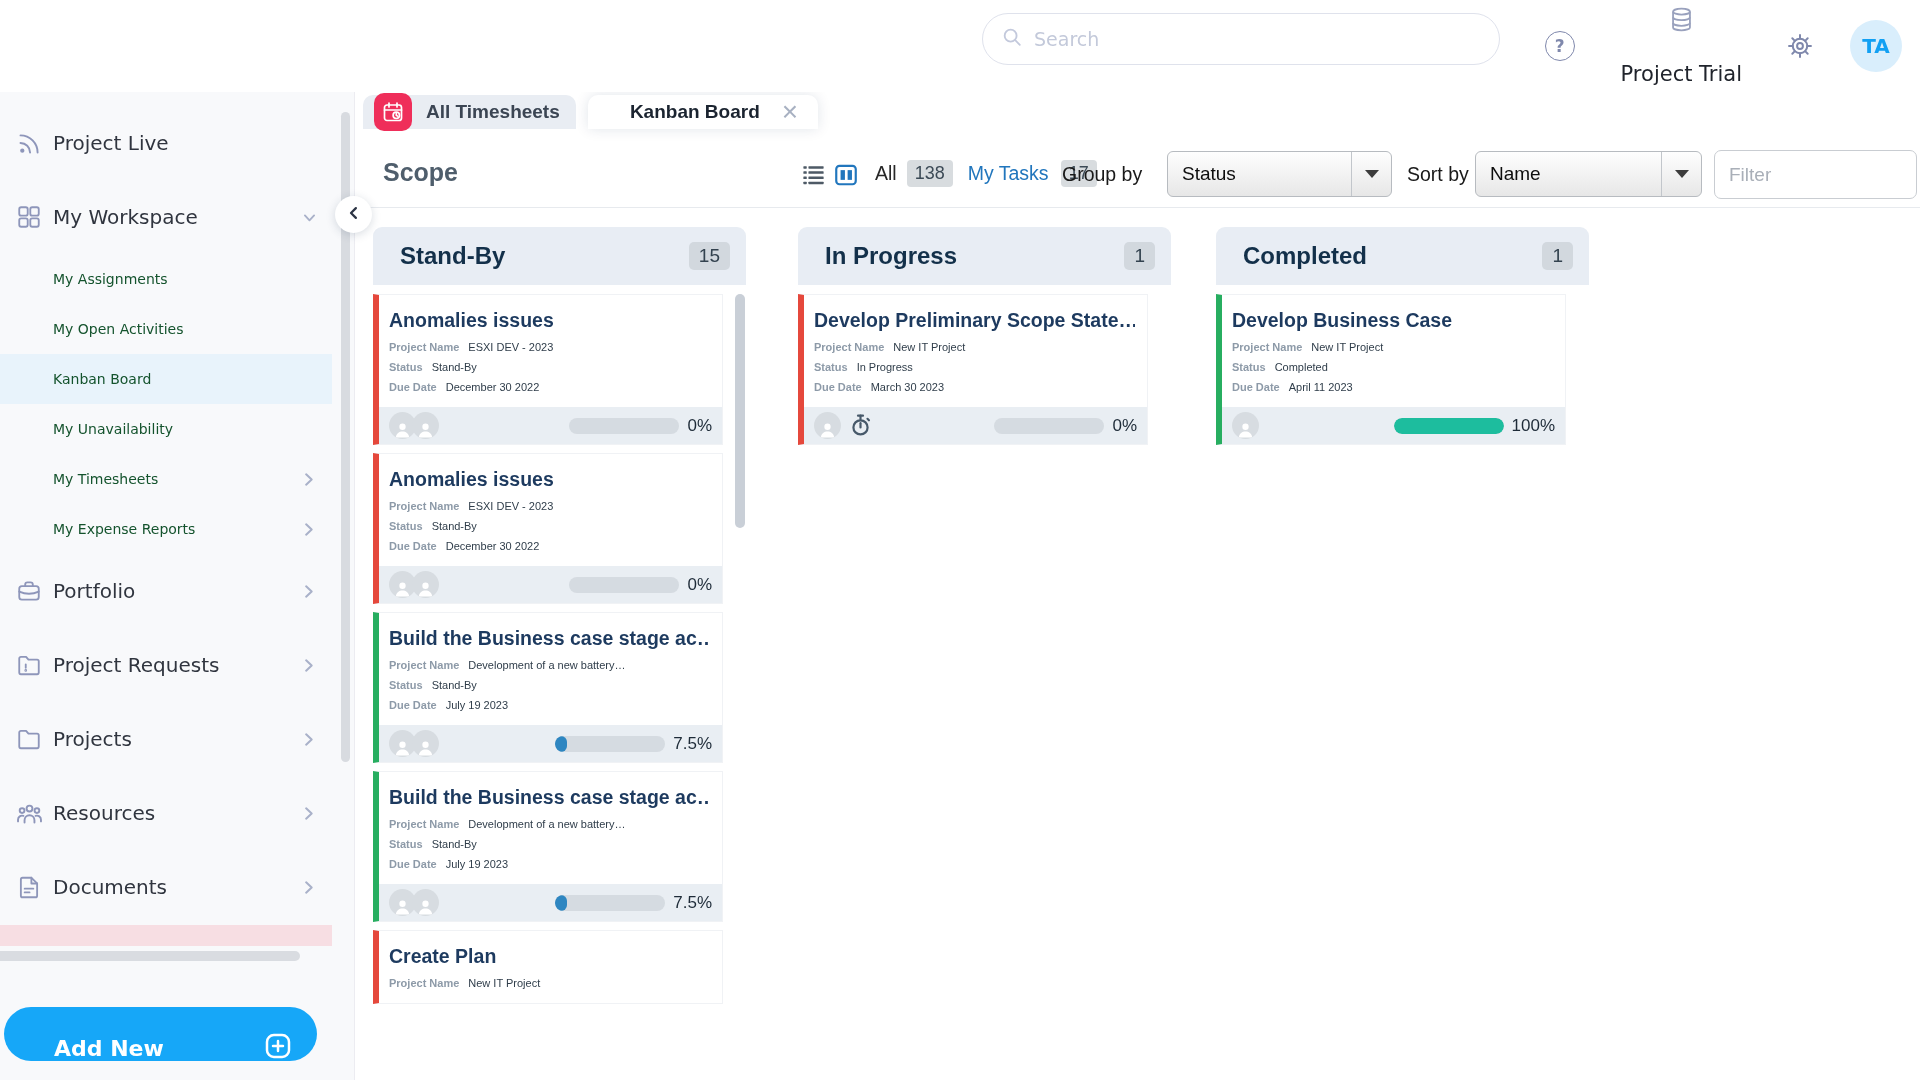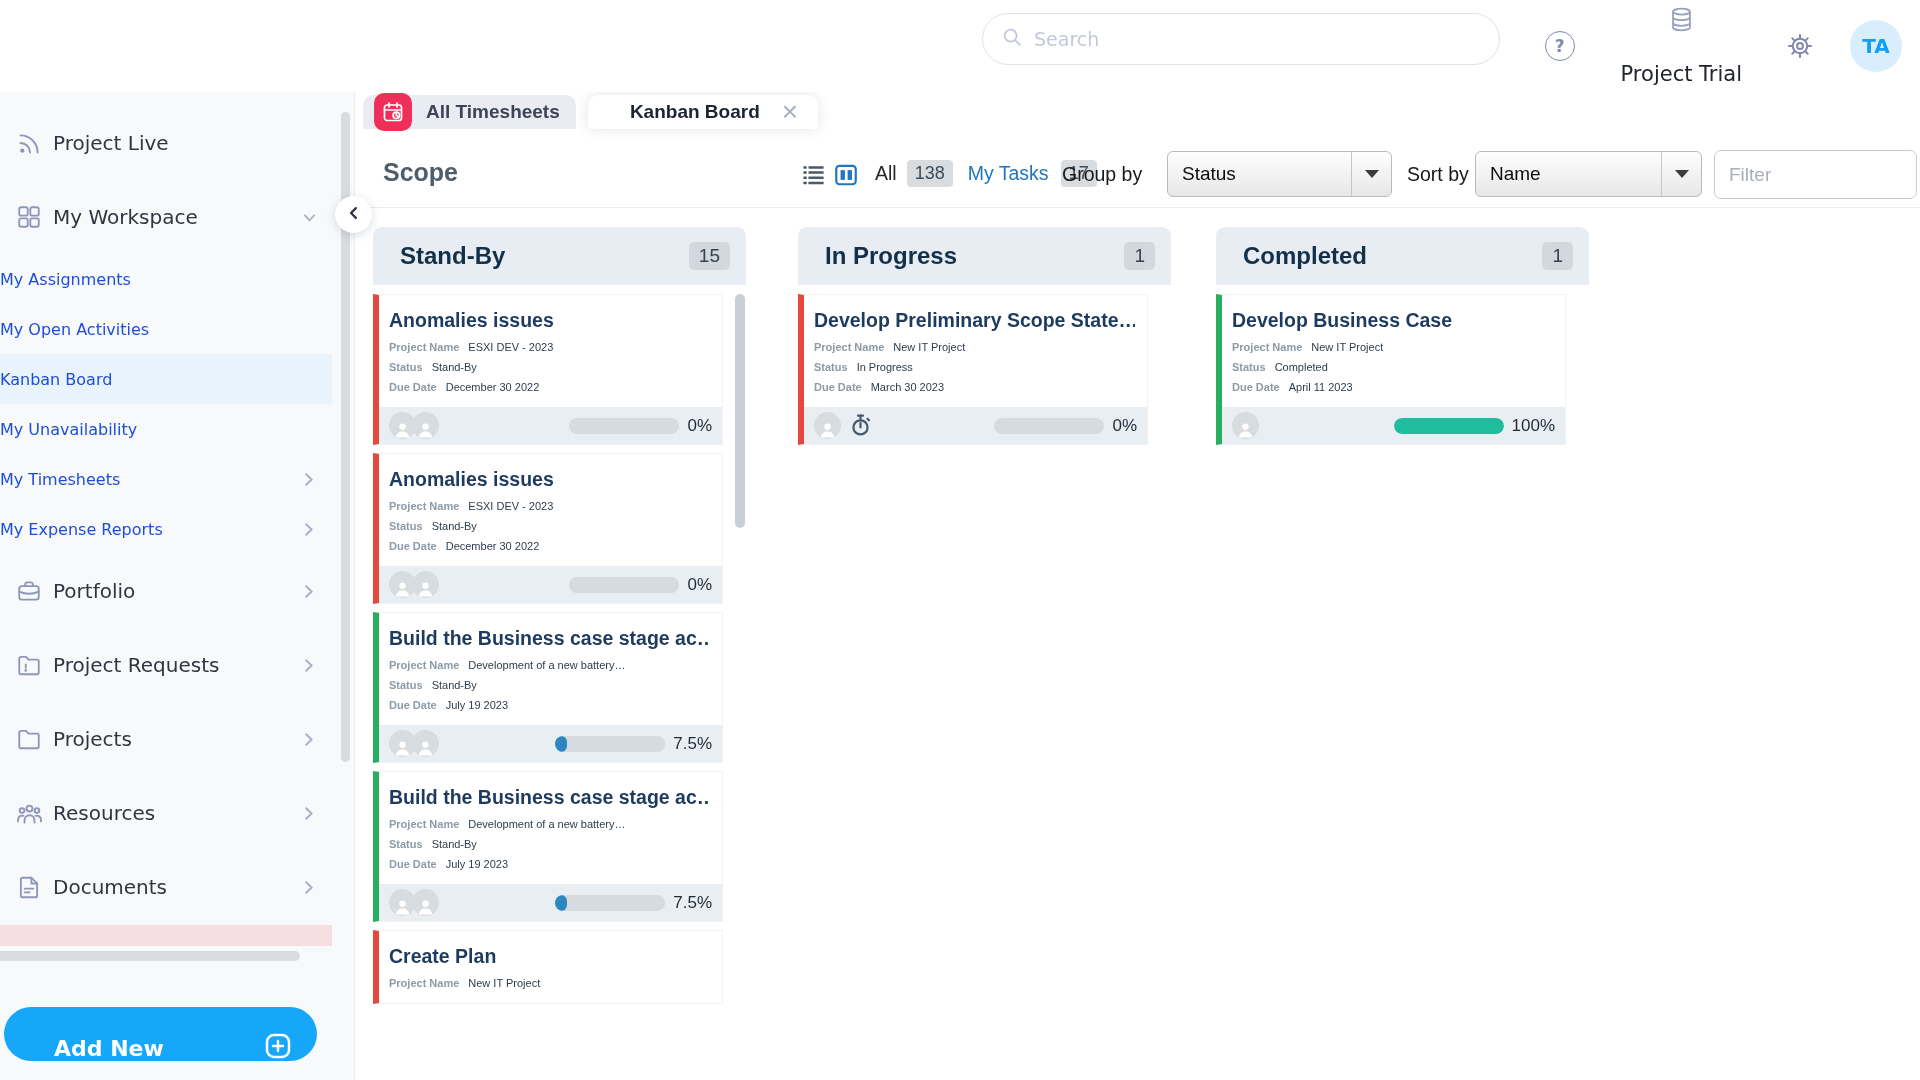--- a/index.html
+++ b/index.html
@@ -18,21 +18,21 @@
   .trial { display:flex; align-items:center; gap:24px; margin-left:46px; font-family:"DejaVu Sans", sans-serif; font-size:21px; color:#20242c;flex-direction:column; }
   .gear-btn { margin-left:44px; display:flex; }
   .avatar { margin-left:36px; width:52px; height:52px; border-radius:50%; background:#d9eefc; display:flex; align-items:center; justify-content:center; font-family:"DejaVu Sans", sans-serif; font-weight:bold; font-size:20px; color:#12a0f3; }
 
   
   .app { display:flex; height:988px; }
   .sidebar { width:355px; background:#f8f9fb; border-right:1px solid #ececf1; position:relative; font-family:"DejaVu Sans", sans-serif; flex:none; }
   .side-items { padding-top:14px; }
   .side-item { display:flex; align-items:center; width:332px; cursor:pointer; }
   .side-item.top { height:74px; padding-left:16px; font-size:20px; color:#30353f; }
-  .side-item.sub { height:50px; font-size:16px; color:#1d4ed8; }
+  .side-item.sub { height:50px; padding-left:53px; font-size:14px; color:#14532d; }
   .side-item.sub.selected { background:#e8f3fb; }
   .s-icon { width:30px; display:flex; justify-content:flex-start; }
   .side-item.top .s-label { margin-left:7px; }
   .chev { margin-left:auto; margin-right:14px; display:flex; }
   .collapse-btn { position:absolute; right:-18px; top:104px; width:37px; height:37px; border-radius:50%; background:#fff; box-shadow:0 2px 10px rgba(40,60,90,.18); display:flex; align-items:center; justify-content:center; z-index:20; }
   .pink-strip { position:absolute; left:0; top:833px; width:332px; height:21px; background:#f7dee3; }
   .h-scrollbar { position:absolute; left:0; top:859px; width:300px; height:10px; background:#d9dce1; border-radius:0 6px 6px 0; }
   .v-scrollbar { position:absolute; right:4px; top:20px; width:9px; height:650px; background:#d8dbe0; border-radius:5px; }
   .add-new { position:absolute; left:4px; top:915px; width:313px; height:54px; background:#16a7f8; border-radius:27px; display:flex; align-items:flex-end; padding:0 24px 0 50px; color:#fff; font-weight:bold; font-size:22px; }
   .add-new .plus { margin-left:auto; display:flex; }

